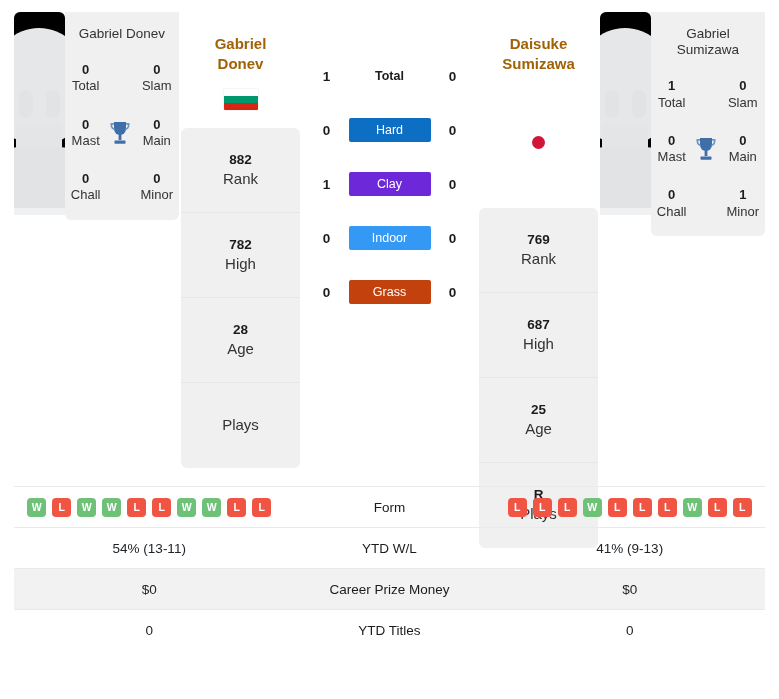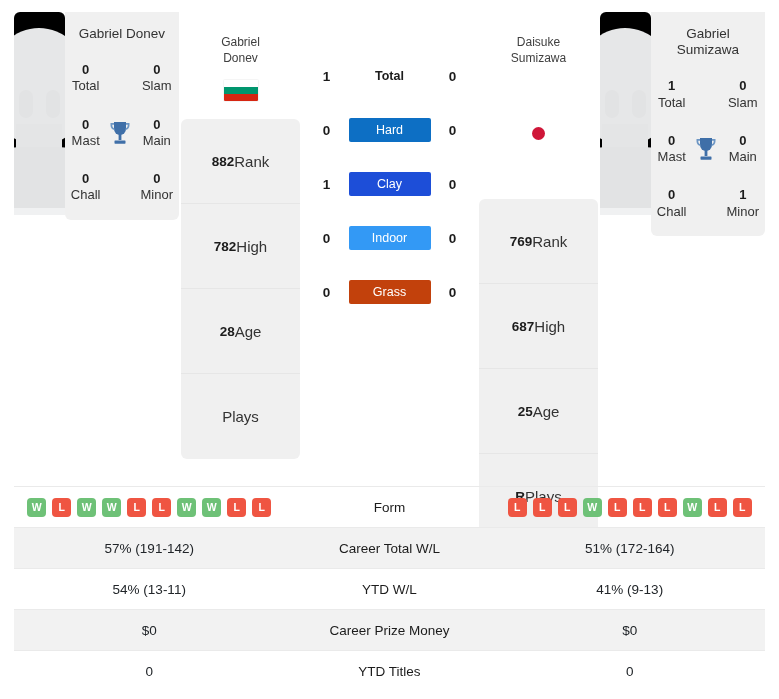--- a/index.html
+++ b/index.html
@@ -132,25 +132,25 @@
     flex: 0 0 123px;
     width: 123px;
     display: flex;
     flex-direction: column;
     align-items: center;
   }
   .mid-col.left-mid { padding-top: 22px; }
   .mid-col.right-mid { padding-top: 22px; gap: 43px; }
 
   .player-name {
-    font-size: 12px;
-    font-weight: normal;
+    font-size: 15px;
+    font-weight: bold;
     text-align: center;
     line-height: 1.35;
-    color: #404040;
+    color: #a16207;
   }
   .flag {
     margin-top: 14px;
     width: 34px;
     height: 21px;
     border-radius: 1px;
     overflow: hidden;
     box-shadow: 0 0 0 1px rgba(0,0,0,0.04);
   }
   .flag .stripe { height: 33.34%; width: 100%; }
@@ -173,20 +173,21 @@
     margin-top: 18px;
     width: 119px;
     background: #f0f0f0;
     border-radius: 6px;
     overflow: hidden;
   }
   .rank-card.offset-up { margin-top: 12px; }
   .rank-row {
     height: 85px;
     display: flex;
+    flex-direction: column;
     align-items: center;
     justify-content: center;
     border-bottom: 1px solid #e6e6e6;
   }
   .rank-row:last-child { border-bottom: none; }
   .rank-num {
     font-size: 13.5px;
     font-weight: bold;
     color: #1c1c1c;
     line-height: 1.3;
@@ -383,21 +384,21 @@
         <div class="surf-badge plain">Total</div>
         <div class="surf-score">0</div>
       </div>
       <div class="surface-row">
         <div class="surf-score">0</div>
         <div class="surf-badge" style="background:#0d6fc4">Hard</div>
         <div class="surf-score">0</div>
       </div>
       <div class="surface-row">
         <div class="surf-score">1</div>
-        <div class="surf-badge" style="background:#1d4ed8">Clay</div>
+        <div class="surf-badge" style="background:#6d28d9">Clay</div>
         <div class="surf-score">0</div>
       </div>
       <div class="surface-row">
         <div class="surf-score">0</div>
         <div class="surf-badge" style="background:#3399f5">Indoor</div>
         <div class="surf-score">0</div>
       </div>
       <div class="surface-row">
         <div class="surf-score">0</div>
         <div class="surf-badge" style="background:#c2410c">Grass</div>
@@ -517,25 +518,20 @@
             <div class="form-badge l">L</div>
             <div class="form-badge l">L</div>
             <div class="form-badge l">L</div>
             <div class="form-badge w">W</div>
             <div class="form-badge l">L</div>
             <div class="form-badge l">L</div>
           </div>
       </div>
     </div>
 
-    <div class="stat-row shaded">
-      <div class="stat-left">57% (191-142)</div>
-      <div class="stat-mid">Career Total W/L</div>
-      <div class="stat-right">51% (172-164)</div>
-    </div>
 
     <div class="stat-row">
       <div class="stat-left">54% (13-11)</div>
       <div class="stat-mid">YTD W/L</div>
       <div class="stat-right">41% (9-13)</div>
     </div>
 
     <div class="stat-row shaded">
       <div class="stat-left">$0</div>
       <div class="stat-mid">Career Prize Money</div>

